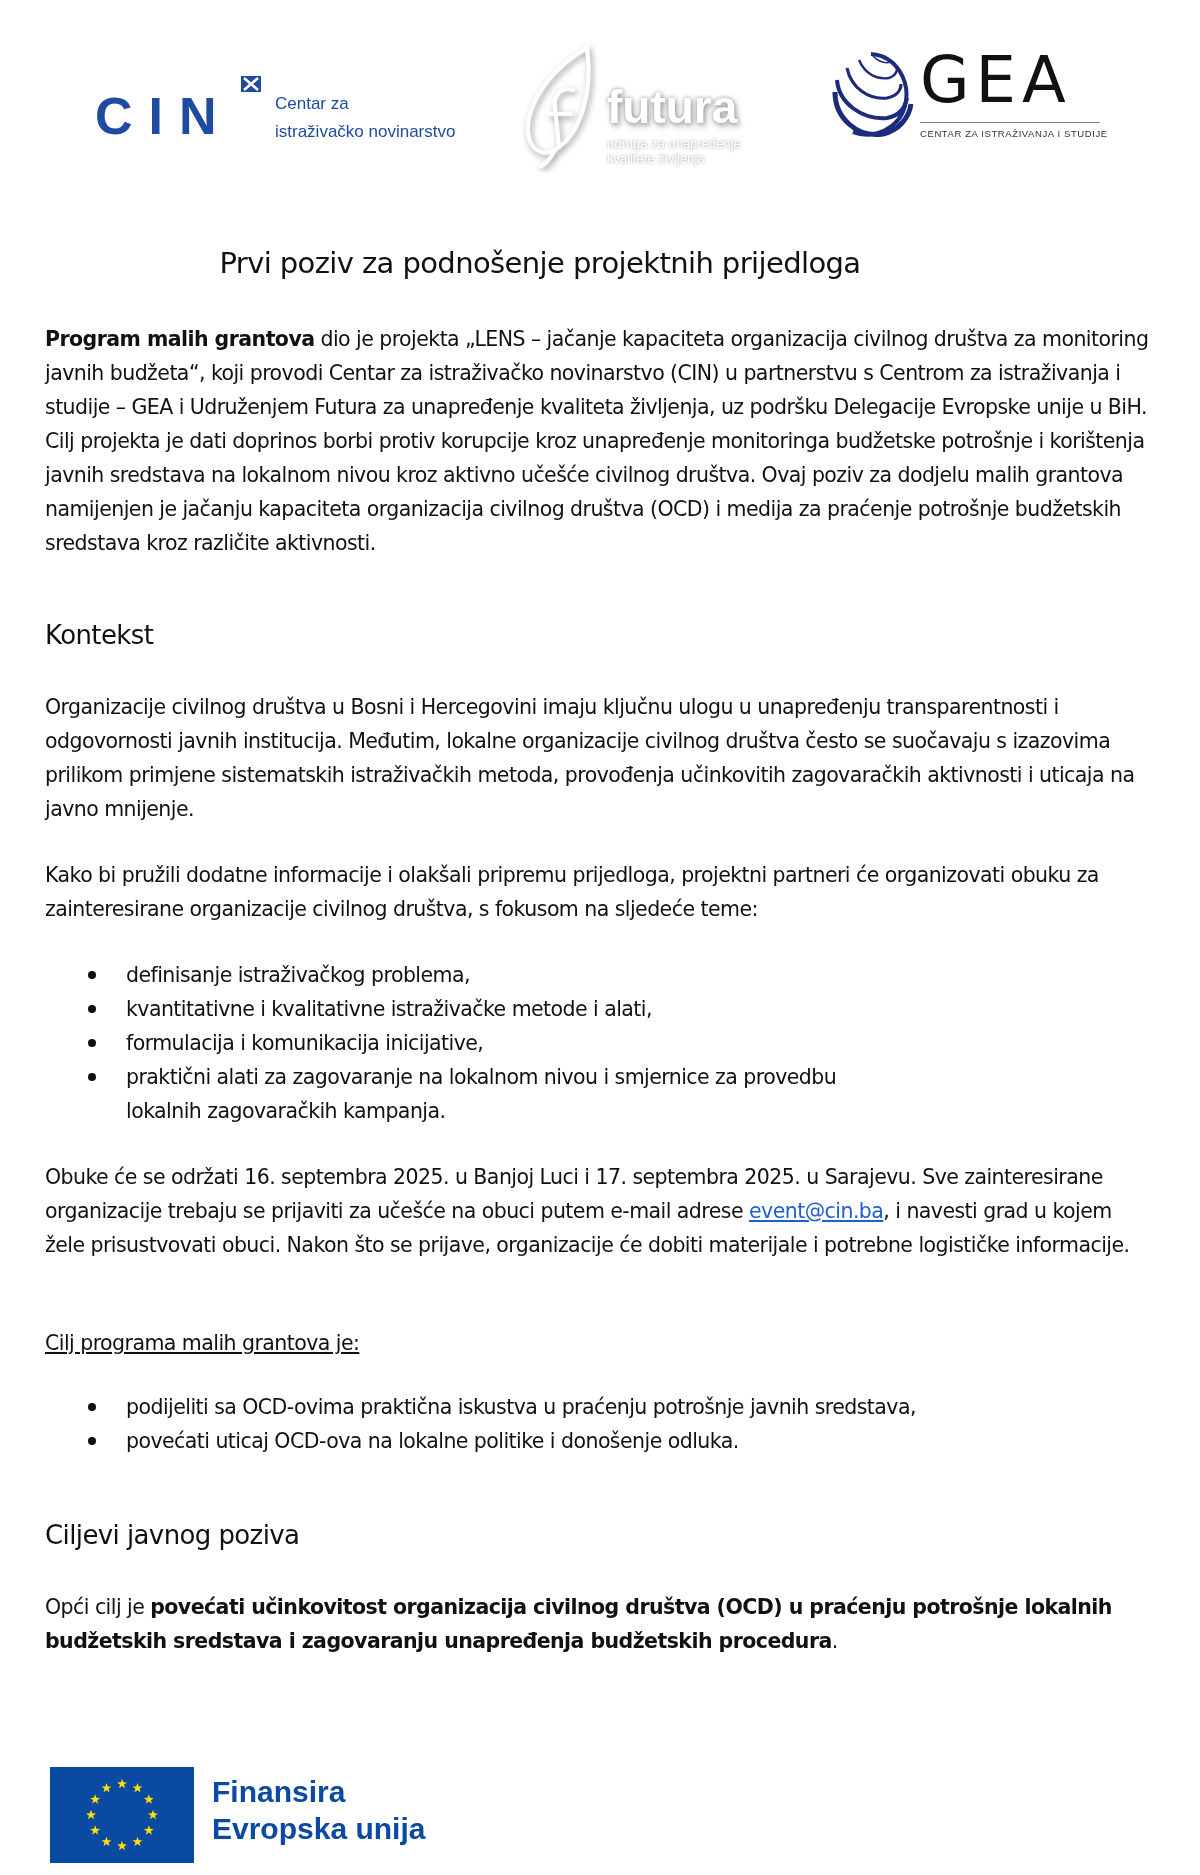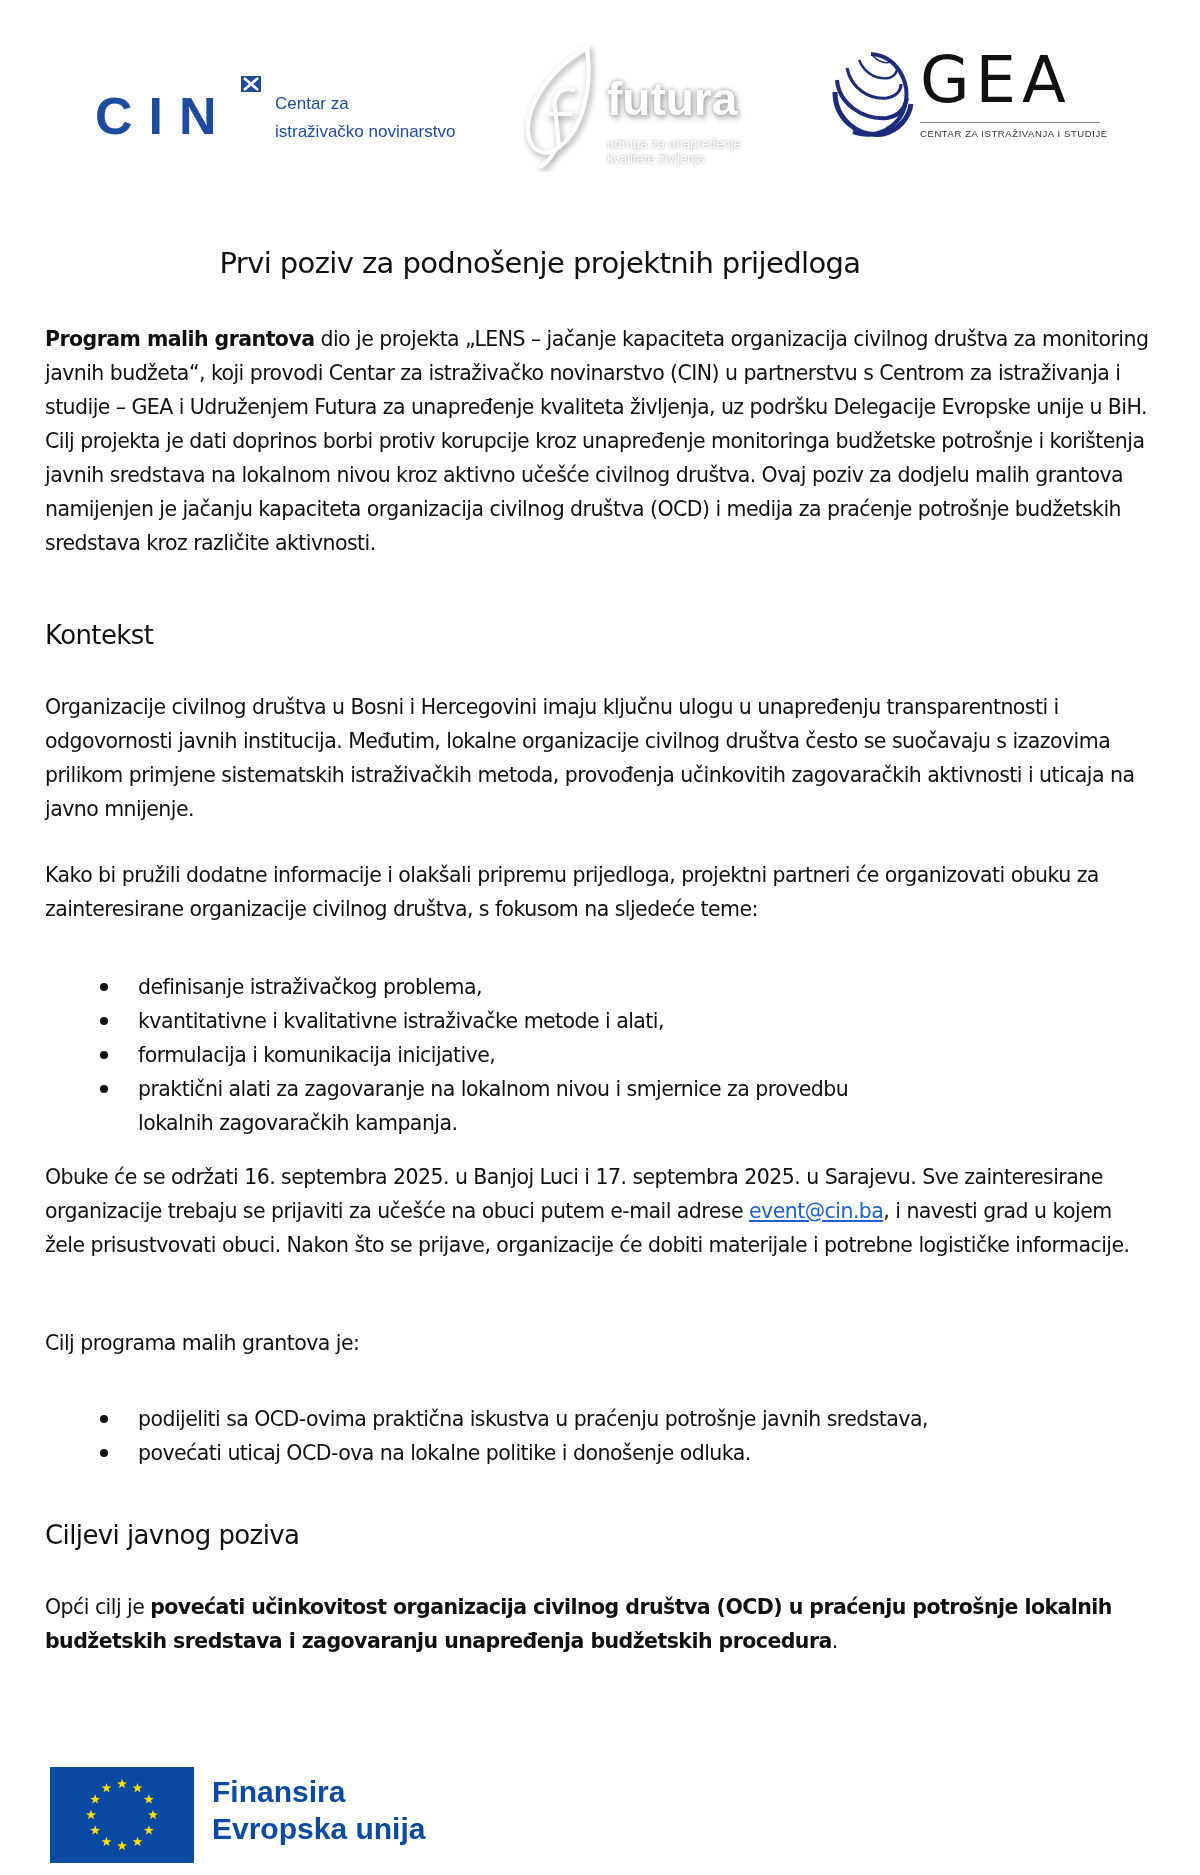--- a/index.html
+++ b/index.html
@@ -10,41 +10,41 @@
   
   .cin-logo { left: 95px; top: 82px; width: 370px; height: 70px; }
   .cin-letters { position: absolute; left: 0; top: 8px; font-family: "Liberation Sans", sans-serif;
                  font-weight: bold; font-size: 52px; letter-spacing: 16px; color: #1e4aa0; line-height: 52px; }
   .cin-x { position: absolute; left: 146px; top: -6px; width: 20px; height: 16px; }
   .cin-sub { position: absolute; left: 180px; font-size: 17px; color: #1e4aa0; line-height: 20px; }
   .cin-sub.l1 { top: 12px; }
   .cin-sub.l2 { top: 40px; }
 
   .futura-logo { left: 515px; top: 42px; width: 250px; height: 130px; }
-  .futura-word { position: absolute; left: 92px; top: 32px; font-size: 46px; font-weight: bold;
+  .futura-word { position: absolute; left: 92px; top: 40px; font-size: 46px; font-weight: bold;
                  color: #ffffff; text-shadow: 0 0 4px #999, 2px 3px 6px #aaa; line-height: 50px; }
   .futura-sub { position: absolute; left: 92px; font-size: 13px; color: #ffffff; text-shadow: 0 0 3px #999;
                 line-height: 14px; }
   .futura-sub.l1 { top: 95px; }
   .futura-sub.l2 { top: 110px; }
 
   .gea-logo { left: 825px; top: 48px; width: 285px; height: 100px; }
   .gea-word { position: absolute; left: 95px; top: 0; font-size: 64px; font-weight: normal; color: #111;
               letter-spacing: 6px; line-height: 64px; font-family: "DejaVu Sans", sans-serif; }
   .gea-rule { position: absolute; left: 95px; top: 74px; width: 180px; height: 1px; background: #888; }
   .gea-sub { position: absolute; left: 95px; top: 80px; font-size: 9.5px; color: #333; letter-spacing: 0.6px; }
 
   
   .title { left: 0; width: 1080px; top: 246px; text-align: center; font-family: "DejaVu Sans", sans-serif;
            font-size: 29px; color: #111; letter-spacing: -0.6px; }
   .para { left: 45px; width: 1110px; font-family: "DejaVu Sans", sans-serif; font-size: 20.5px;
           line-height: 34px; color: #111; letter-spacing: -0.55px; }
   .para b { font-weight: bold; }
   .h2 { left: 45px; font-family: "DejaVu Sans", sans-serif; font-size: 26px; color: #111; letter-spacing: -0.6px; }
-  .blist { left: 45px; width: 1110px; margin: 12px; padding: 0; list-style: none;
+  .blist { left: 45px; width: 1110px; margin: 0; padding: 0; list-style: none;
            font-family: "DejaVu Sans", sans-serif; font-size: 20.5px; line-height: 34px; letter-spacing: -0.55px; }
   .blist li { position: relative; padding-left: 81px; }
   .blist li .dot { position: absolute; left: 43px; top: 13px; width: 8px; height: 8px; border-radius: 50%; background: #111; }
   a.mail { color: #1f5fd0; text-decoration: underline; }
 
   
   .eu-flag { left: 50px; top: 1767px; width: 144px; height: 96px; background: #0a4aa3; }
   .eu-text { left: 212px; font-family: "Liberation Sans", sans-serif; font-weight: bold; font-size: 30px; color: #0a4aa3; line-height: 34px; }
   .eu-text.l1 { top: 1775px; }
   .eu-text.l2 { top: 1812px; }
@@ -109,21 +109,21 @@
 
 <ul class="abs blist" style="top:958px;">
   <li><span class="dot"></span><span>definisanje istraživačkog problema,</span></li>
   <li><span class="dot"></span><span>kvantitativne i kvalitativne istraživačke metode i alati,</span></li>
   <li><span class="dot"></span><span>formulacija i komunikacija inicijative,</span></li>
   <li style="padding-right:300px;"><span class="dot"></span><span>praktični alati za zagovaranje na lokalnom nivou i smjernice za provedbu lokalnih zagovaračkih kampanja.</span></li>
 </ul>
 
 <div class="abs para" style="top:1160px;"><span>Obuke će se održati 16. septembra 2025. u Banjoj Luci i 17. septembra 2025. u Sarajevu. Sve zainteresirane organizacije trebaju se prijaviti za učešće na obuci  putem e-mail adrese </span><a class="mail" href="#">event@cin.ba</a><span>, i navesti grad u kojem žele prisustvovati obuci. Nakon što se prijave, organizacije će dobiti materijale i potrebne logističke informacije.</span></div>
 
-<div class="abs para" style="top:1326px;">Cilj programa malih grantova je:</div>
+<div class="abs para" style="top:1326px;text-decoration:underline;">Cilj programa malih grantova je:</div>
 
 <ul class="abs blist" style="top:1390px;">
   <li><span class="dot"></span><span>podijeliti sa OCD-ovima praktična iskustva u praćenju potrošnje javnih sredstava,</span></li>
   <li><span class="dot"></span><span>povećati uticaj OCD-ova na lokalne politike i donošenje odluka.</span></li>
 </ul>
 
 <div class="abs h2" style="top:1520px;">Ciljevi javnog poziva</div>
 
 <div class="abs para" style="top:1590px;"><span>Opći cilj je </span><b>povećati učinkovitost organizacija civilnog društva (OCD) u praćenju potrošnje lokalnih budžetskih sredstava i zagovaranju unapređenja budžetskih procedura</b><span>.</span></div>
 

